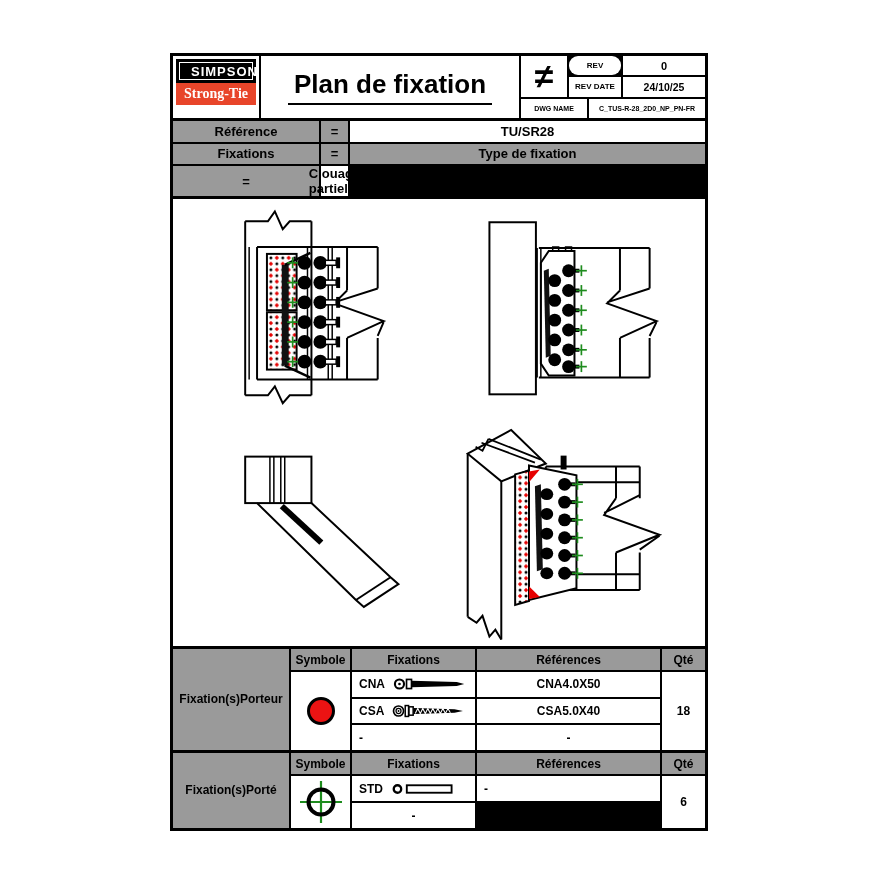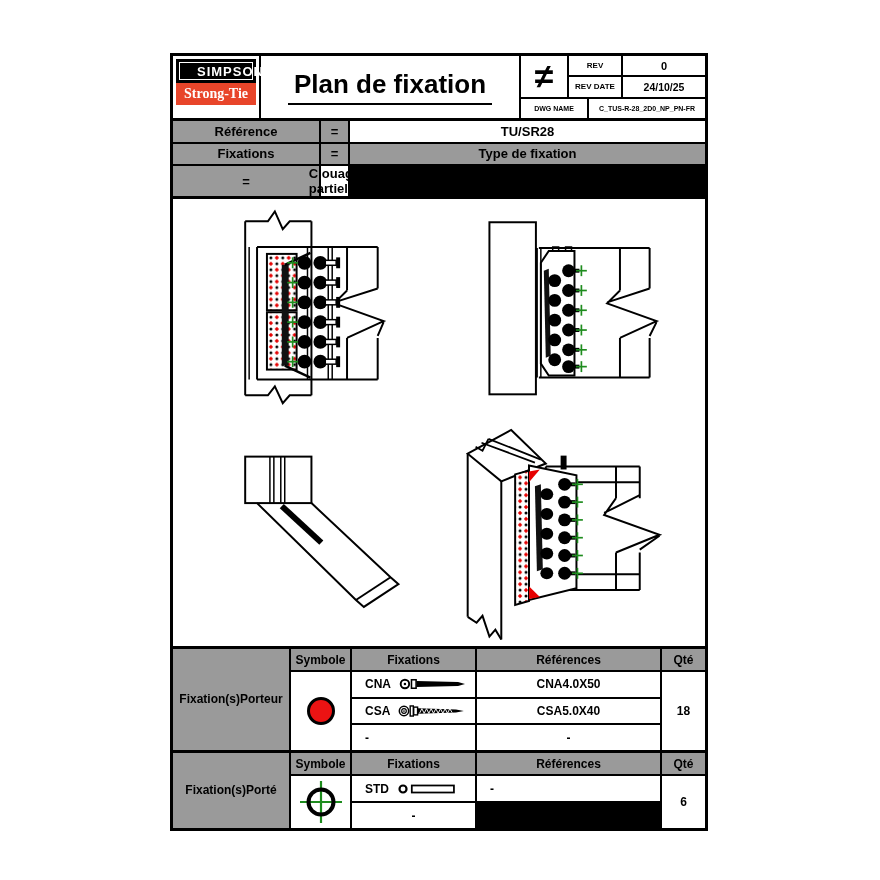--- a/index.html
+++ b/index.html
@@ -6,30 +6,30 @@
   html,body { width:880px; height:880px; background:#fff; font-family:"Liberation Sans", sans-serif; }
   .canvas { position:relative; width:880px; height:880px; background:#fff; overflow:hidden; }
   .sheet { position:absolute; left:170px; top:53px; width:538px; height:778px;
            border:3px solid #000; background:#fff; display:flex; flex-direction:column; }
   .sheet > * + * { border-top:3px solid #000; }
 
   
   .header { height:62px; display:flex; background:#fff; }
   .logo-cell { width:88px; border-right:2px solid #000; padding:3px 3px; }
   .logo-top { background:#000; color:#fff; font-weight:bold; font-size:13px; letter-spacing:1px;
-              text-align:center; padding:4px 20px 3px; border:1px solid #000; box-shadow:inset 0 0 0 2px #000, inset 0 0 0 3px #fff; }
+              text-align:center; padding:4px 14px 3px; border:1px solid #000; box-shadow:inset 0 0 0 2px #000, inset 0 0 0 3px #fff; }
   .logo-bottom { background:#e8452a; color:#ffffff; font-family:"Liberation Serif", serif; font-weight:bold;
                  font-size:14px; text-align:center; padding:3px 1px; }
   .title-cell { flex:1; display:flex; align-items:center; justify-content:center; }
   .title-cell span { font-size:26px; font-weight:bold; border-bottom:2px solid #000; padding:0 6px 3px; }
   .rev-block { width:186px; border-left:2px solid #000; background:#000; display:grid;
                grid-template-columns:46px 18px 32px 1fr; grid-template-rows:1fr 1fr 1fr; gap:2px; }
   .rev-block .cell { background:#fff; display:flex; align-items:center; justify-content:center; }
   .proj-cell { grid-area:1/1/3/2; font-size:34px; font-weight:bold; line-height:1; }
-  .rev-lab   { grid-area:1/2/2/4; font-size:8px;  font-weight:bold; }
+  .rev-lab   { grid-area:1/2/2/4; font-size:8px;  font-weight:bold;border-radius:9px; }
   .rev-val   { grid-area:1/4/2/5; font-size:11px; font-weight:bold; }
   .rvd-lab   { grid-area:2/2/3/4; font-size:8px;  font-weight:bold; }
   .rvd-val   { grid-area:2/4/3/5; font-size:10.5px; font-weight:bold; }
   .dwg-lab   { grid-area:3/1/4/3; font-size:7px;  font-weight:bold; }
   .dwg-val   { grid-area:3/3/4/5; font-size:7px;  font-weight:bold; }
 
   
   .ref-table { height:78px; background:#000; display:grid; grid-template-columns:146px 27px 1fr;
                grid-template-rows:1fr 1fr 1fr; gap:2px; }
   .ref-table .cell { background:#fff; display:flex; align-items:center; justify-content:center;
@@ -48,21 +48,21 @@
   .fix-table .cell { background:#fff; display:flex; align-items:center; justify-content:center;
                      font-size:12px; font-weight:bold; }
   .fix-table .hdr { font-size:12px; }
   .group-cell { flex-direction:row; line-height:1.25; font-size:12.5px; text-align:center; }
   .g-porteur { grid-area:1/1/5/2; }
   .g-porte   { grid-area:1/1/4/2; }
   .sym-porteur { grid-area:2/2/5/3; }
   .sym-porte   { grid-area:2/2/4/3; }
   .qty-porteur { grid-area:2/5/5/6; font-size:13px; }
   .qty-porte   { grid-area:2/5/4/6; font-size:13px; }
-  .fix-cell { justify-content:flex-start !important; padding-left:13px; gap:7px; }
+  .fix-cell { justify-content:flex-start !important; padding-left:7px; gap:7px; }
   .red-dot { width:28px; height:28px; border-radius:50%; background:#ec1313; border:3px solid #000; }
 </style>
 </head>
 <body>
 
 <div class="canvas">
   <div class="sheet">
 
     <div class="header">
       <div class="logo-cell">

